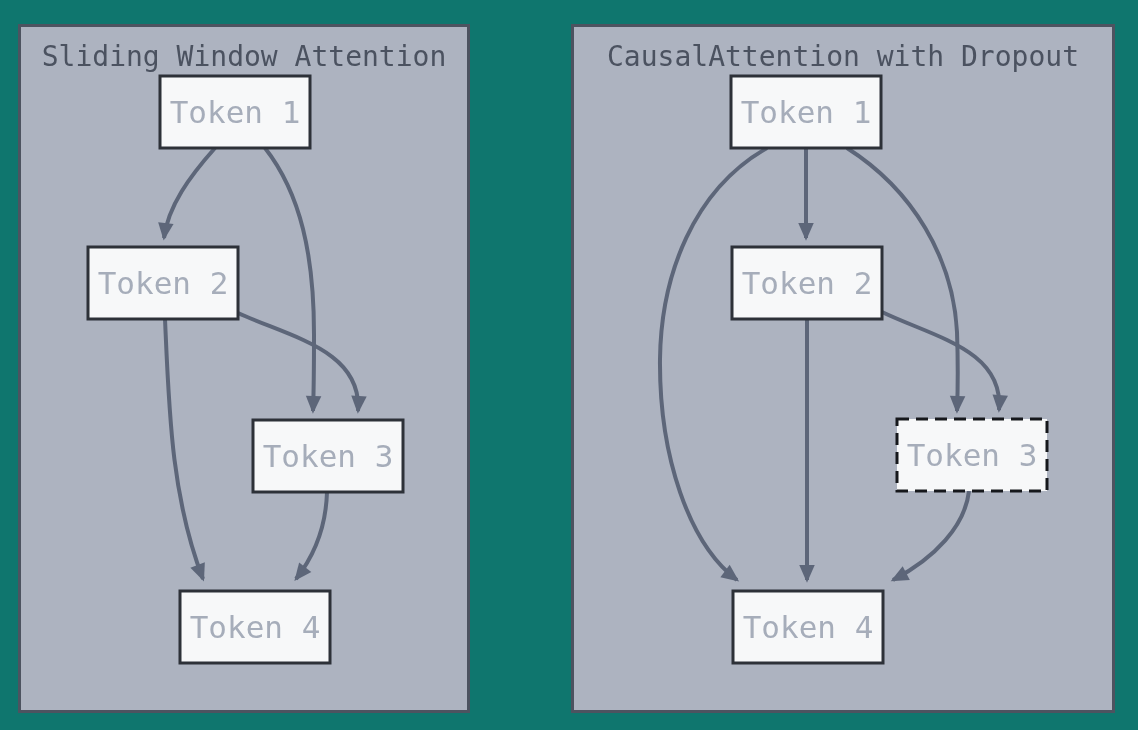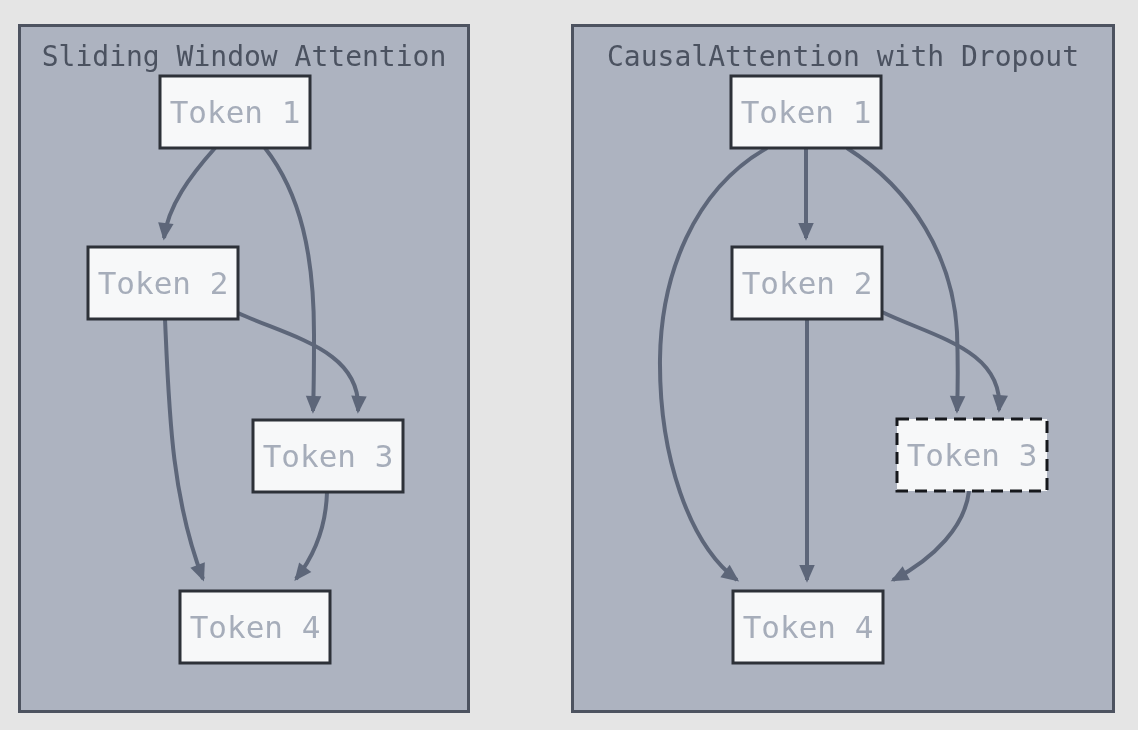--- a/index.html
+++ b/index.html
@@ -8,21 +8,21 @@
     background: #282c34;
     width: 1138px;
     height: 730px;
     overflow: hidden;
     font-family: "DejaVu Sans Mono", monospace;
   }
   .stage {
     position: relative;
     width: 1138px;
     height: 730px;
-    background: #e5e5e5;
+    background: #0f766e;
   }
   .panel {
     position: absolute;
     top: 24px;
   }
   .panel-left  { left: 18px;  width: 452px; height: 689px; }
   .panel-right { left: 571px; width: 464px; height: 689px; }
   svg { display: block; }
   .panel-bg {
     fill: #adb3c0;

